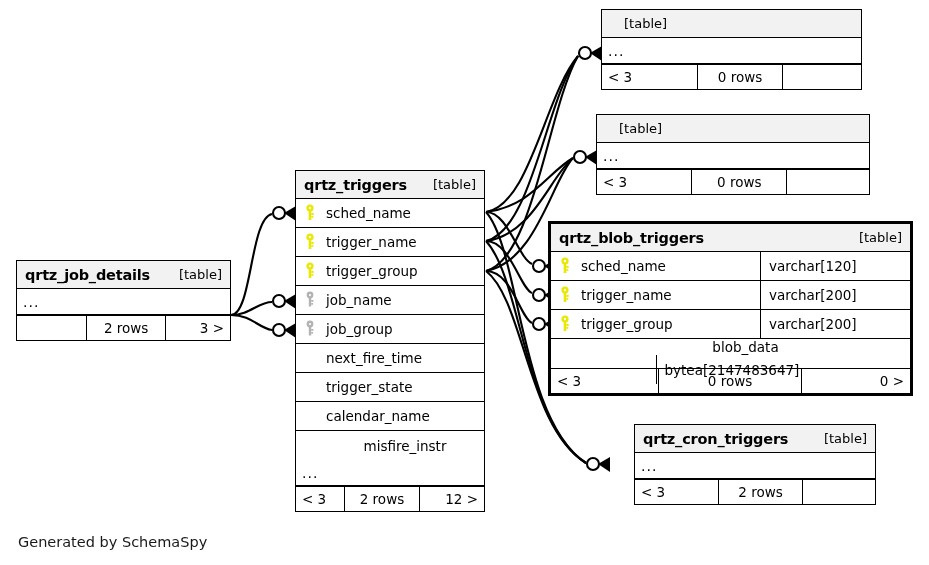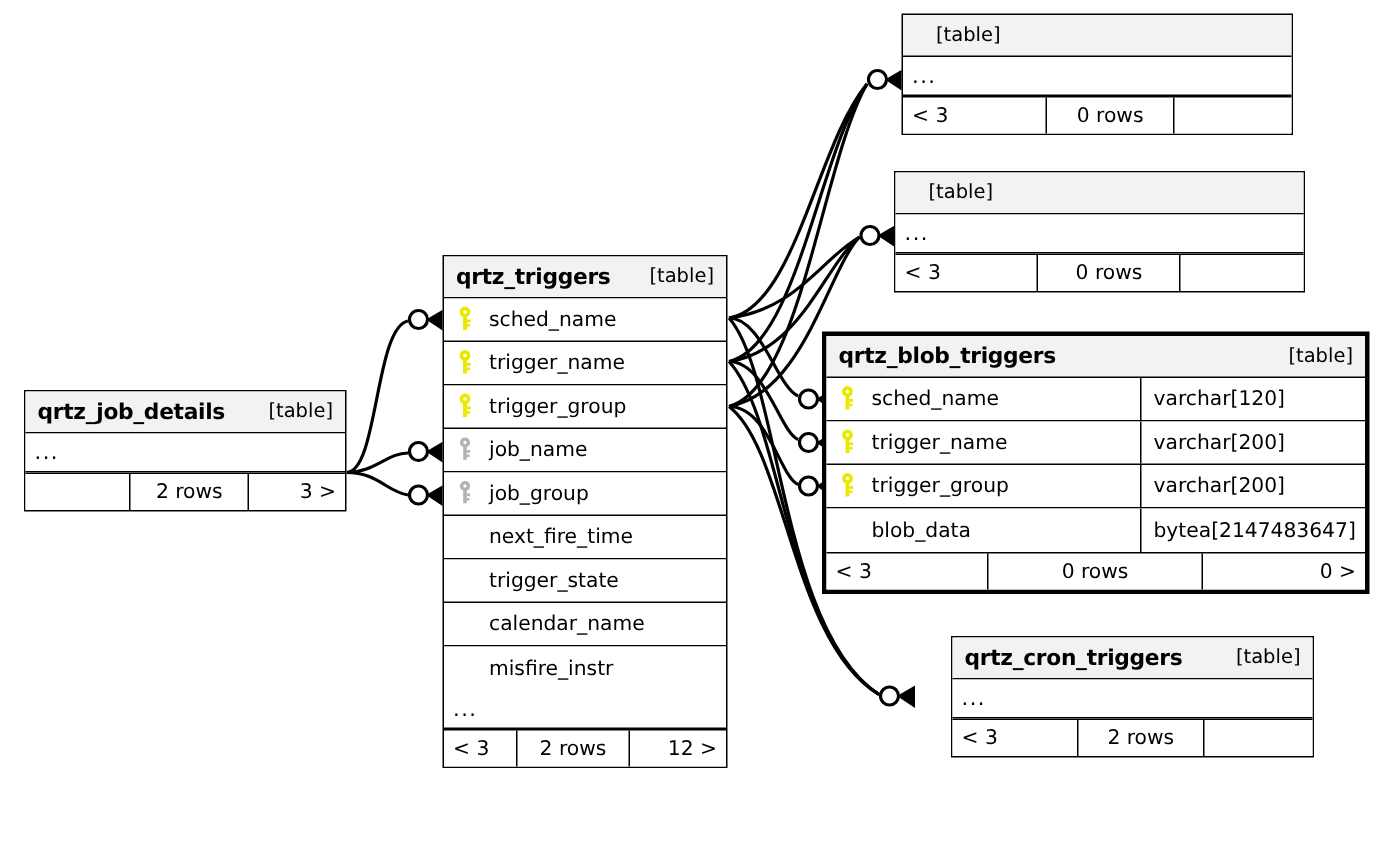--- a/index.html
+++ b/index.html
@@ -70,21 +70,21 @@
   .tbl-rows { display: block; }
 
   .col-row {
     display: flex;
     align-items: center;
     height: 29px;
     box-sizing: border-box;
     border-bottom: 1px solid #000000;
     background: #ffffff;
   }
-  .col-row:last-child { border-bottom: none; }
+  .col-row:last-child { border-bottom: none; flex-direction: column; }
 
   .col-left {
     display: flex;
     align-items: center;
     flex: 1 1 auto;
     min-width: 0;
     padding-left: 8px;
     box-sizing: border-box;
   }
   .col-type {
@@ -445,13 +445,14 @@
       <span class="tbl-tag">[table]</span>
     </div>
     <div class="ellipsis-row">...</div>
     <div class="tbl-footer">
       <span class="cell left" style="width:35%">&lt; 3</span>
       <span class="cell center" style="width:35%">2 rows</span>
       <span class="cell right" style="width:30%"></span>
     </div>
   </div>
 
+  <div class="footnote">Generated by SchemaSpy</div>
 </div>
 
 </body></html>

